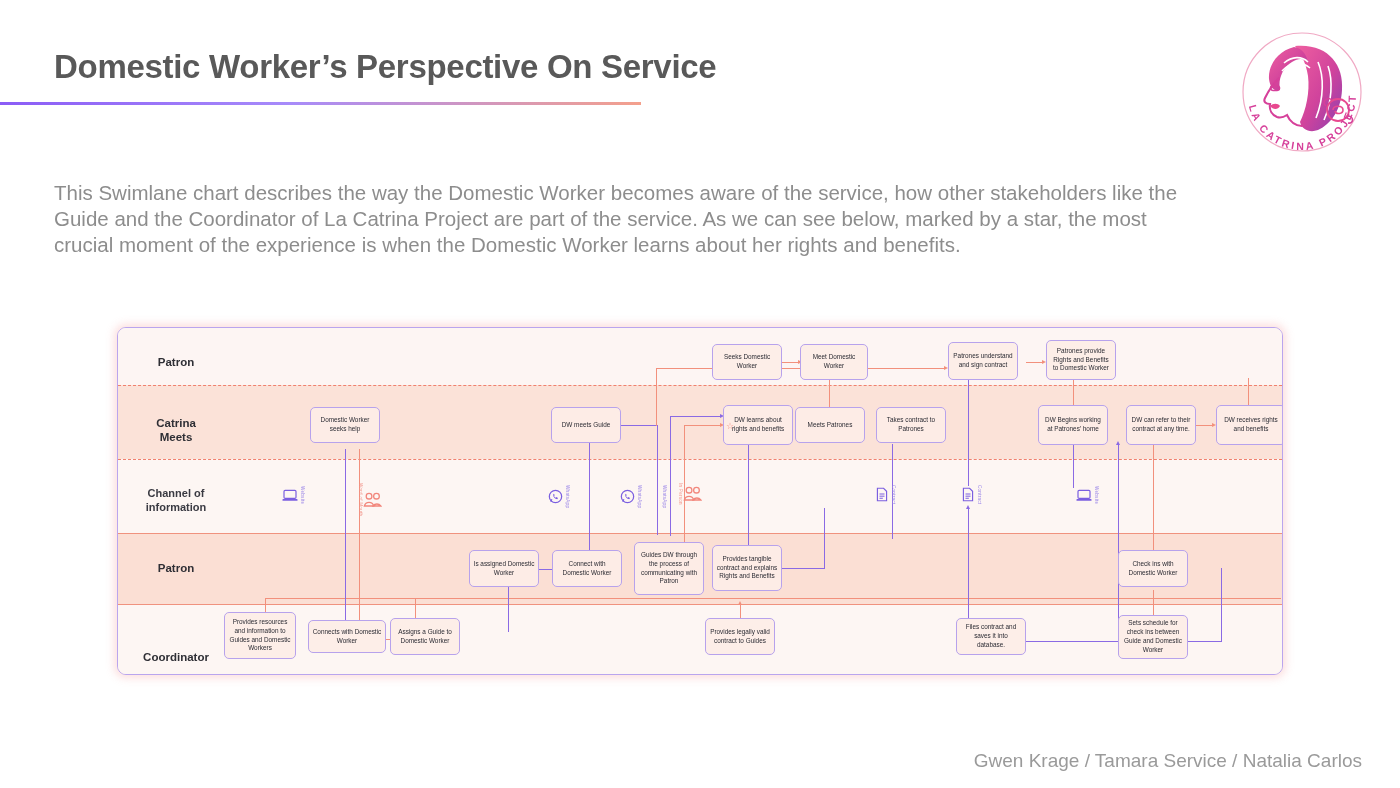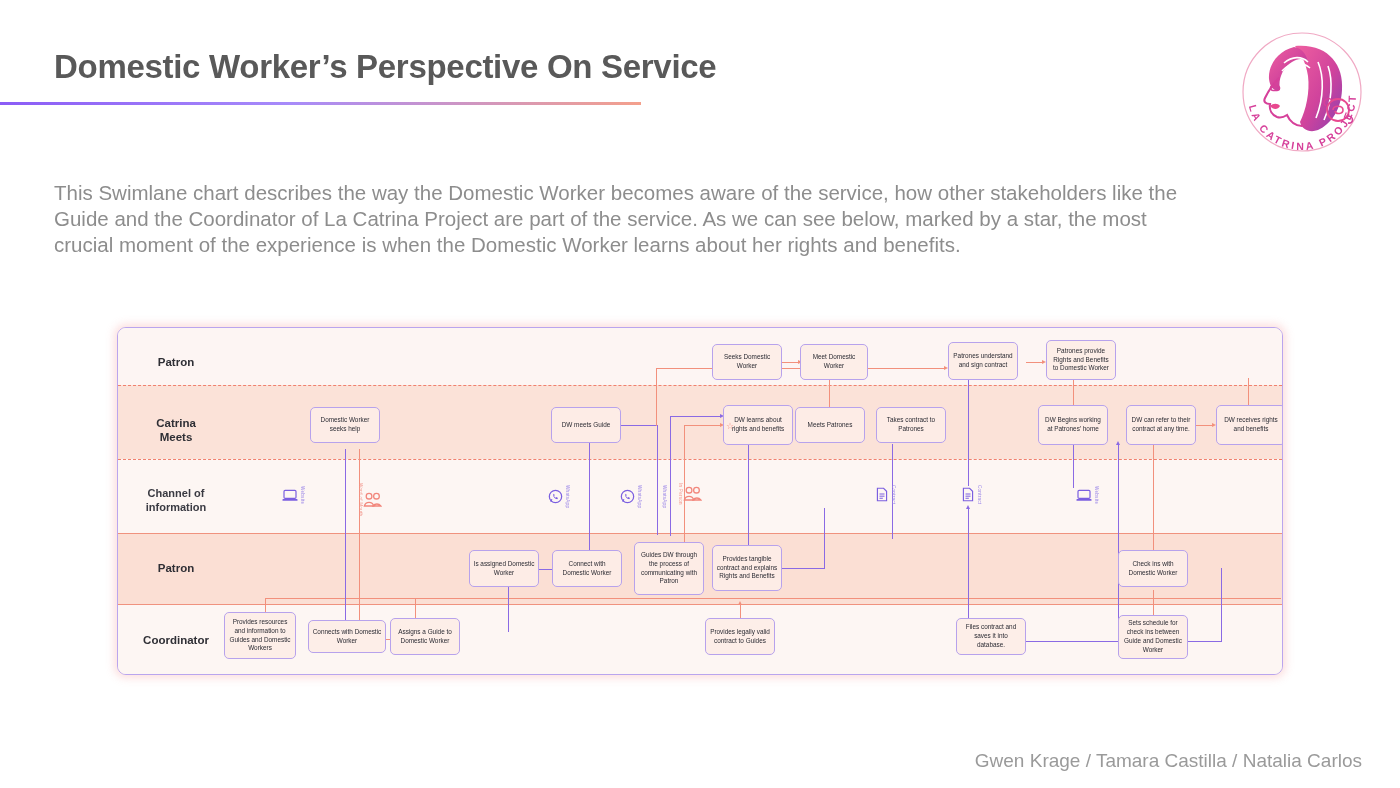--- a/index.html
+++ b/index.html
@@ -175,21 +175,21 @@
     <div class="lane-label ll-big" style="top:27px">Patron</div>
     <div class="lane-label ll-big" style="top:88px">
       <div>Catrina</div>
       <div>Meets</div>
     </div>
     <div class="lane-label ll-small" style="top:159px">
       <div>Channel of</div>
       <div>information</div>
     </div>
     <div class="lane-label ll-big" style="top:233px">Patron</div>
-    <div class="lane-label ll-big" style="top:305px">Coordinator</div>
+    <div class="lane-label ll-big" style="top:322px">Coordinator</div>
 
     <div class="conn v s" style="left:147px; top:270px; height:33px;"></div>
     <div class="conn h s" style="left:147px; top:270px; width:1016px;"></div>
     <div class="conn v s" style="left:297px; top:270px; height:33px;"></div>
     <div class="arw arw-d-s" style="left:294.5px; top:300px;"></div>
 
     <div class="conn v p" style="left:227px; top:121px; height:182px;"></div>
     <div class="arw arw-d-p" style="left:224.5px; top:300px;"></div>
     <div class="conn v s" style="left:241px; top:121px; height:182px;"></div>
     <div class="arw arw-d-s" style="left:238.5px; top:300px;"></div>
@@ -354,15 +354,15 @@
 
     <div class="node on-cream" style="left:106px; top:284px; width:72px; height:47px;">Provides resources and information to Guides and Domestic Workers</div>
     <div class="node on-cream" style="left:190px; top:292px; width:78px; height:33px;">Connects with Domestic Worker</div>
     <div class="node on-cream" style="left:272px; top:290px; width:70px; height:37px;">Assigns a Guide to Domestic Worker</div>
     <div class="node on-cream" style="left:587px; top:290px; width:70px; height:37px;">Provides legally valid contract to Guides</div>
     <div class="node on-cream" style="left:838px; top:290px; width:70px; height:37px;">Files contract and saves it into database.</div>
     <div class="node on-cream" style="left:1000px; top:287px; width:70px; height:44px;">Sets schedule for check ins between Guide and Domestic Worker</div>
 
   </div>
 
-  <div class="footer">Gwen Krage / Tamara Castilla / Natalia Carlos</div>
+  <div class="footer">Gwen Krage / Tamara Service / Natalia Carlos</div>
 
 </div>
 
 </body></html>

